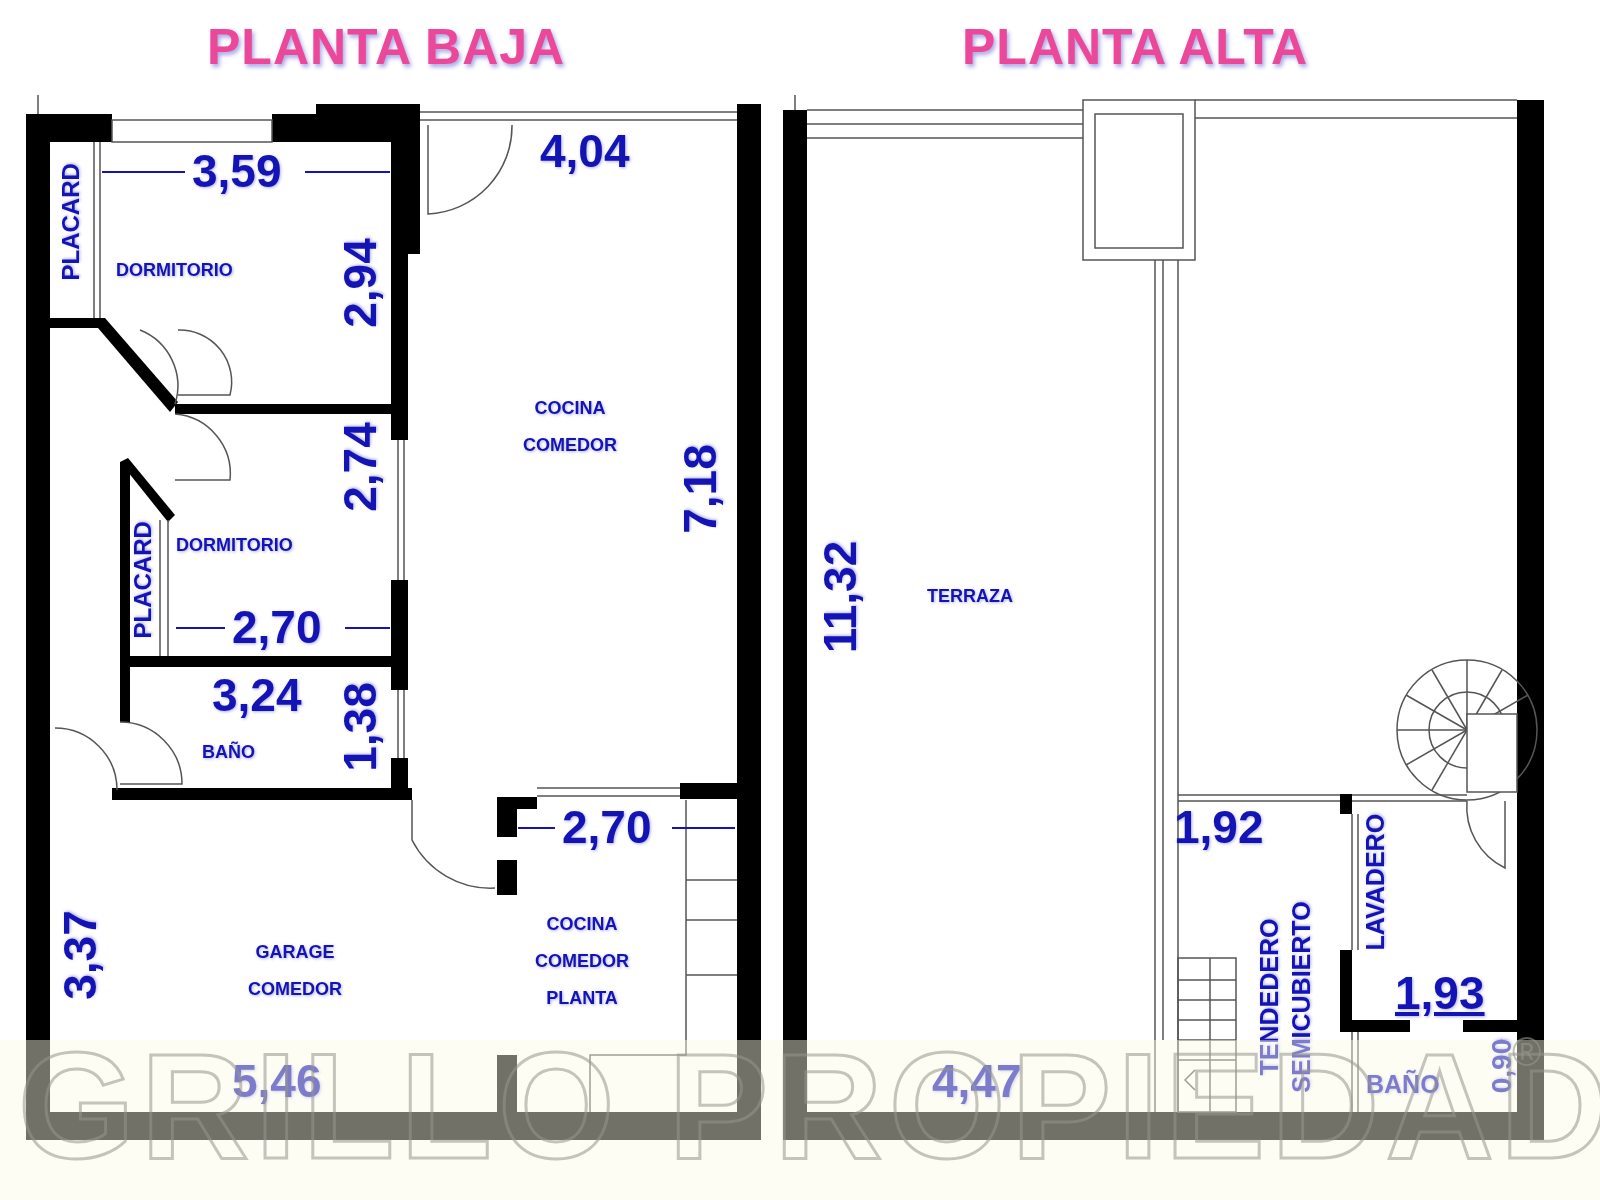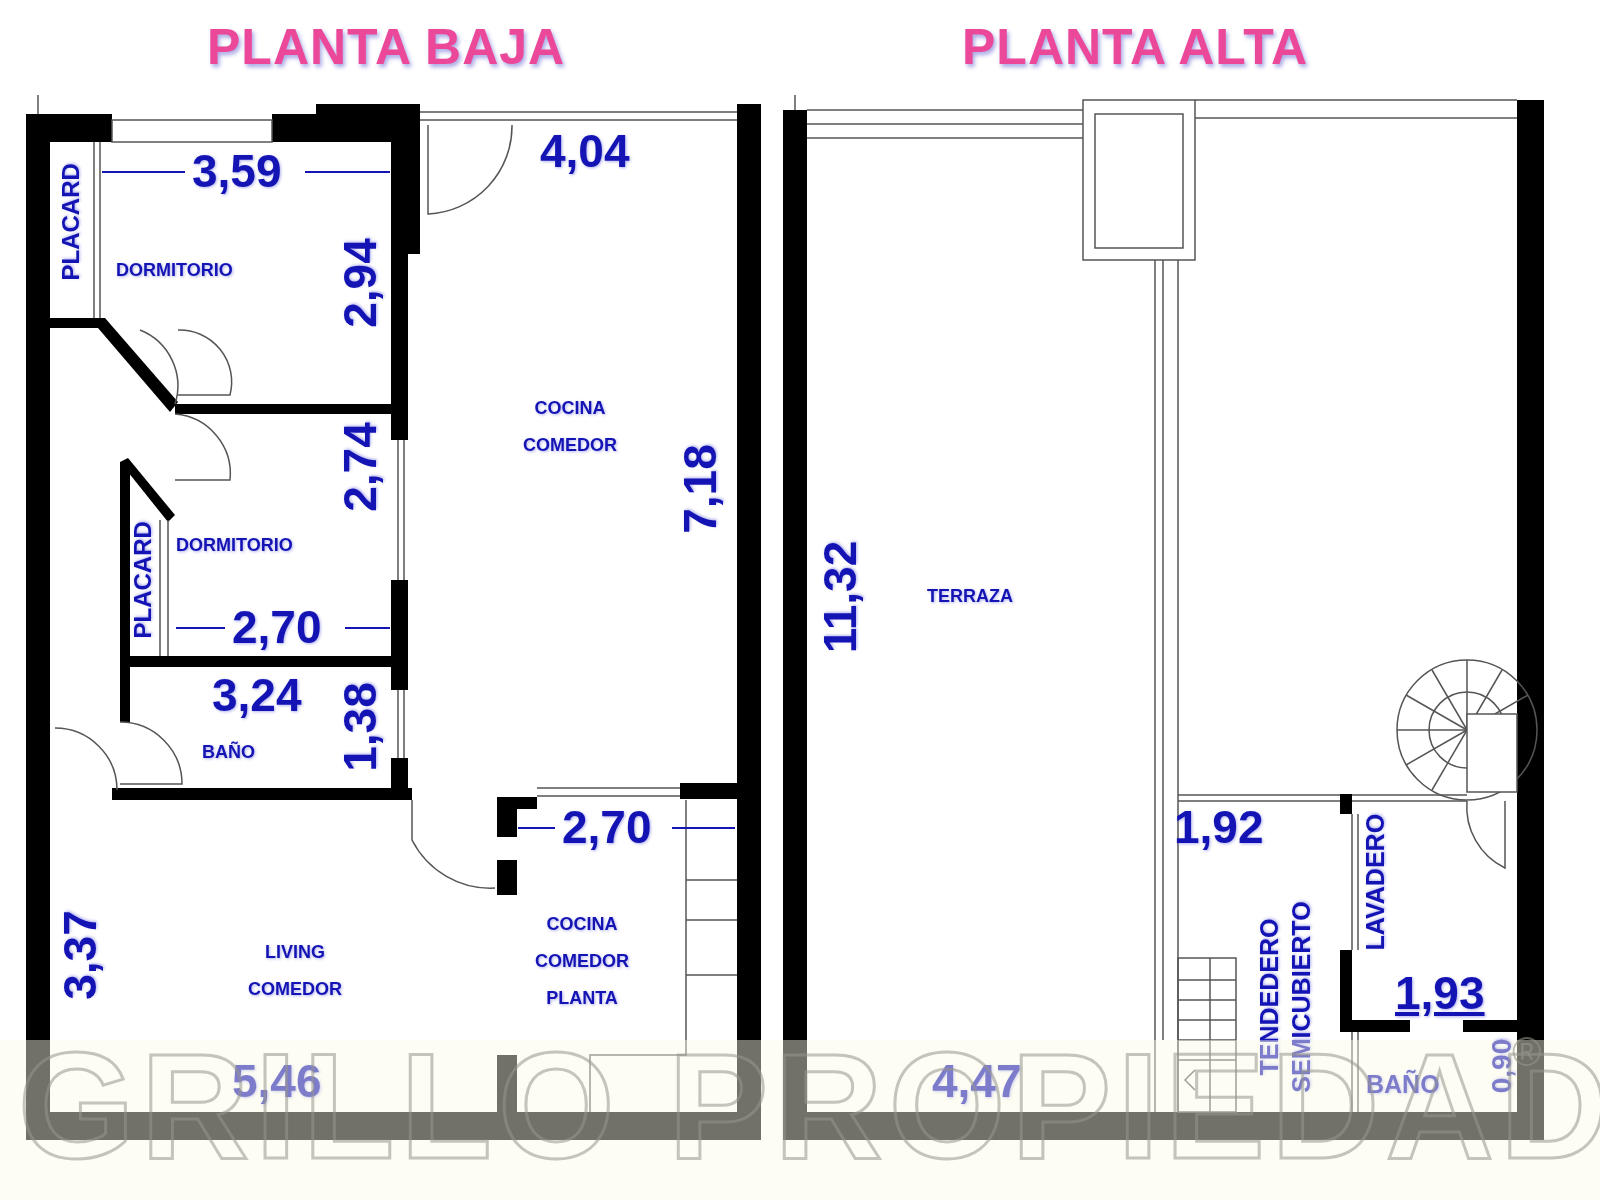--- a/index.html
+++ b/index.html
@@ -158,21 +158,21 @@
 
 <div class="lbl dim" style="left:540px;top:124px;">4,04</div>
 <div class="lbl room" style="left:470px;top:390px;width:200px;">
   <div>COCINA</div>
   <div>COMEDOR</div>
 </div>
 <div class="lbl dim rot" style="left:650px;top:462px;width:100px;text-align:center;">7,18</div>
 
 <div class="lbl dim rot" style="left:30px;top:928px;width:100px;text-align:center;">3,37</div>
 <div class="lbl room" style="left:195px;top:934px;width:200px;">
-  <div>LIVING</div>
+  <div>GARAGE</div>
   <div>COMEDOR</div>
 </div>
 <div class="lbl dim" style="left:232px;top:1054px;">5,46</div>
 
 <div class="lbl dim" style="left:562px;top:800px;">2,70</div>
 <div class="lbl room" style="left:482px;top:906px;width:200px;">
   <div>COCINA</div>
   <div>COMEDOR</div>
   <div>PLANTA</div>
 </div>

